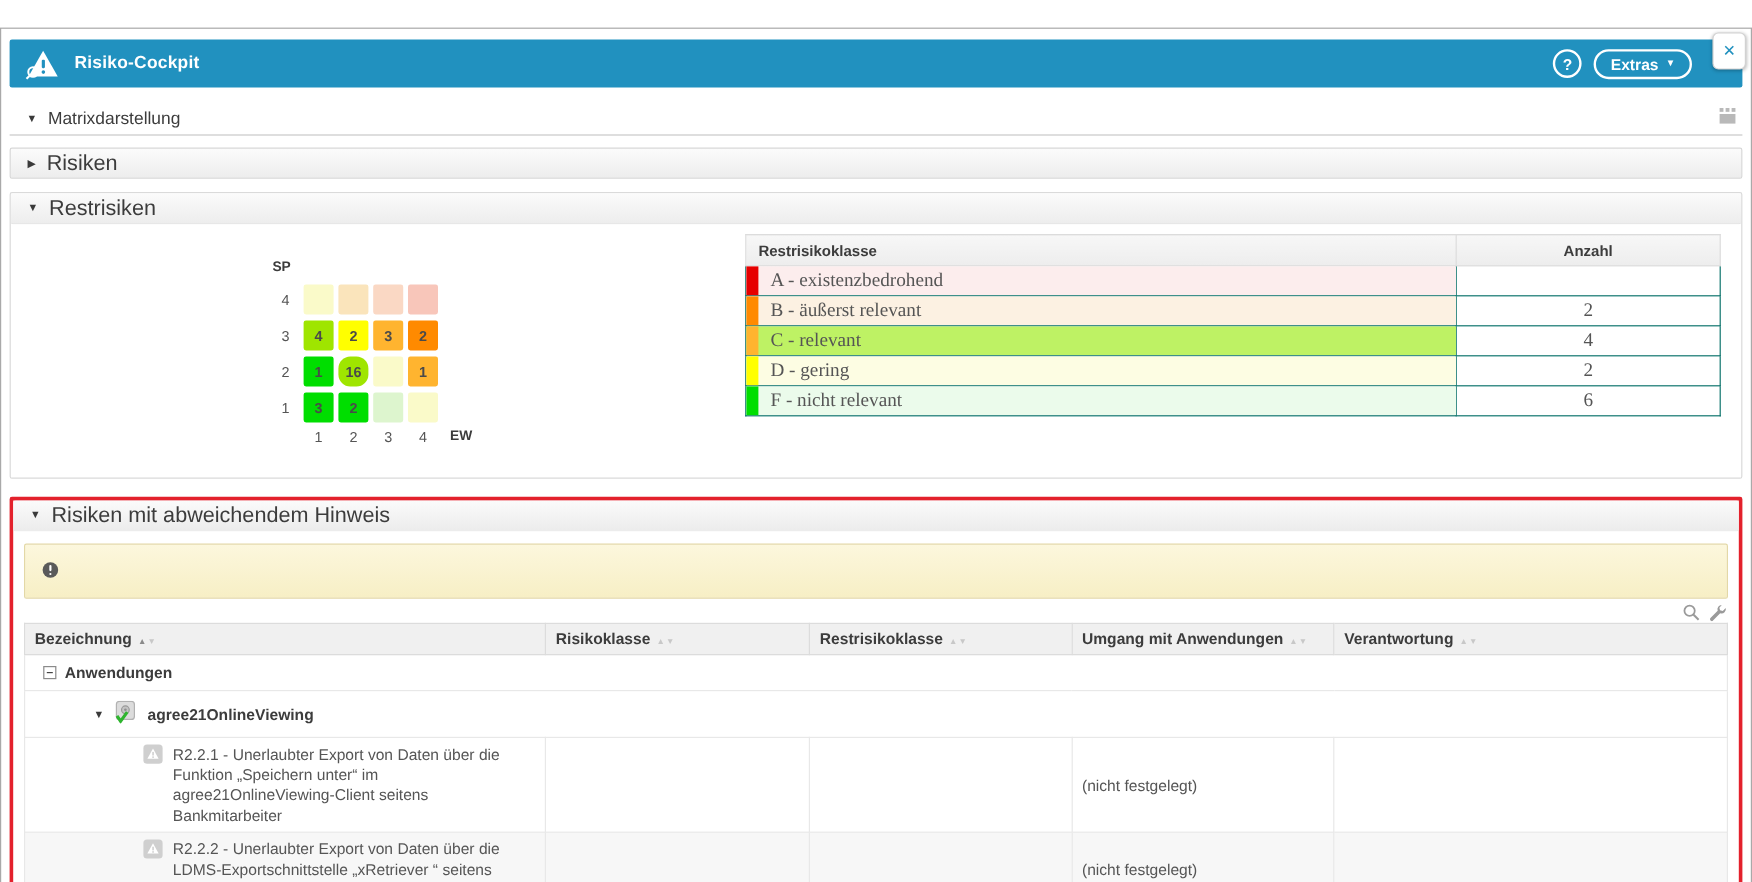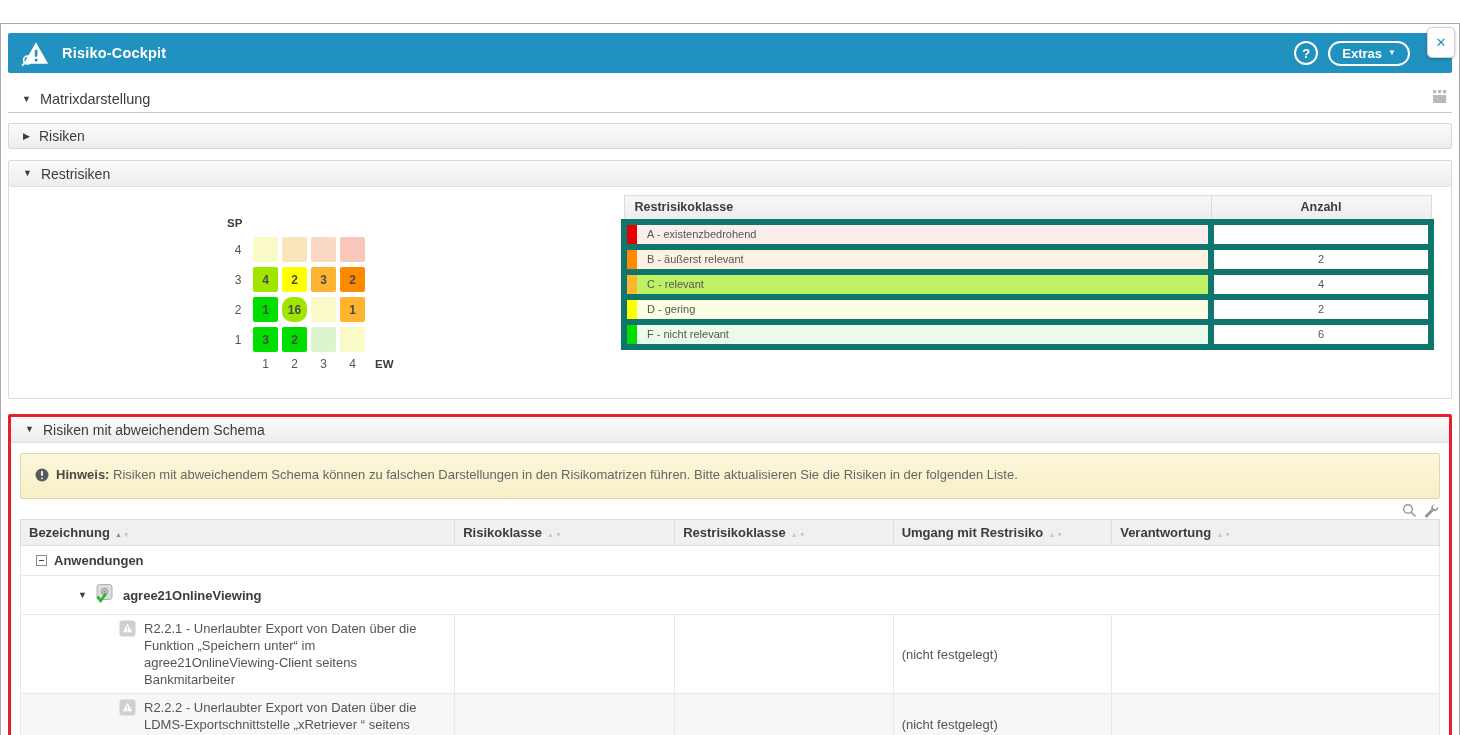--- a/index.html
+++ b/index.html
@@ -44,21 +44,21 @@
     padding:0 4px 0 14px;border-bottom:1px solid #c9c9c9;position:relative;cursor:pointer;
   }
   .matrix-head .label{font-size:14.5px;color:#3c3c3c;}
   .grid-icon{position:absolute;right:2px;top:1px;cursor:pointer;}
   .caret{font-size:9px;color:#3a3a3a;line-height:1;}
   .bar{
     height:26px;display:flex;align-items:center;gap:9px;padding:0 10px 0 14px;
     background:linear-gradient(#fbfbfb,#ededed);border:1px solid #d7d7d7;border-radius:2px;
     cursor:pointer;
   }
-  .bar .label{font-size:14px;color:#3c3c3c;}
+  .bar .label{font-size:18px;color:#3c3c3c;}
   .panel-risiken{margin:10px 0 0 0;}
   .panel-rest{margin:11px 0 0 0;border:1px solid #dadada;border-radius:2px;}
   .panel-rest .bar{border:none;border-bottom:1px solid #e0e0e0;}
   .rest-body{display:flex;padding:8px 17px 22px 0;}
   .matrix-col{flex:0 0 612px;padding:22px 0 0 218px;}
   .table-col{flex:1;}
 
   
   .m-sp{font-weight:bold;font-size:11.5px;color:#3c3c3c;margin:0 0 8px 0;}
   .m-row{display:flex;align-items:center;margin-bottom:5px;}
@@ -71,21 +71,21 @@
   .m-xlab{width:25px;margin-left:4px;text-align:center;font-size:12px;color:#555;}
   .m-ew{font-weight:bold;font-size:11.5px;color:#3c3c3c;margin-left:10px;}
 
   
   .resttable{width:100%;border-collapse:collapse;border:1px solid #dcdcdc;}
   .resttable th{
     background:linear-gradient(#f7f7f7,#ededed);border:1px solid #dcdcdc;
     font-size:12.5px;color:#3c3c3c;text-align:left;height:26px;padding:0 10px;
   }
   .resttable th.count-h{text-align:center;width:220px;}
-  .resttable td{border:6px solid #0f766e;height:25px;font-size:11px;color:#555;}
+  .resttable td{border:1px solid #0f766e;height:25px;font-size:16px;color:#555;font-family:Liberation Serif, serif;}
   .resttable td.cls{position:relative;padding:0 10px 0 20px;}
   .resttable td.cls .strip{position:absolute;left:0;top:0;bottom:0;width:10px;}
   .resttable td.count{text-align:center;background:#fff;}
 
   
   .panel-abw{margin:15px 0 0 0;border:3px solid #e3212c;border-radius:2px;background:#fff;}
   .panel-abw .bar{border:none;border-bottom:1px solid #e0e0e0;background:linear-gradient(#fbfbfb,#ececec);}
   .hint{
     margin:10px 9px 0 9px;background:linear-gradient(#fcf7dd,#f7efc5);
     border:1px solid #e3d8a6;border-radius:2px;padding:13px 14px;
@@ -242,32 +242,31 @@
                 </tr>
               </tbody>
           </table>
         </div>
       </div>
     </div>
 
     <div class="panel-abw">
       <div class="bar">
         <span class="caret">▼</span>
-        <span class="label">Risiken mit abweichendem Schema</span>
+        <span class="label">Risiken mit abweichendem Hinweis</span>
       </div>
 
       <div class="hint">
         <span class="h-icon">
           <svg width="14" height="14" viewBox="0 0 14 14">
             <circle cx="7" cy="7" r="6.5" fill="#5a5a5a"></circle>
             <rect x="6.1" y="2.8" width="1.8" height="5.2" rx="0.9" fill="#fff"></rect>
             <rect x="6.1" y="9.4" width="1.8" height="1.8" rx="0.9" fill="#fff"></rect>
           </svg>
         </span>
-        <span><b>Hinweis:</b> <span>Risiken mit abweichendem Schema können zu falschen Darstellungen in den Risikomatrizen führen. Bitte aktualisieren Sie die Risiken in der folgenden Liste.</span></span>
       </div>
 
       <div class="toolbar">
         <span class="tool">
           <svg width="15" height="15" viewBox="0 0 15 15">
             <circle cx="6" cy="6" r="4.3" fill="none" stroke="#9a9a9a" stroke-width="1.5"></circle>
             <line x1="9.3" y1="9.3" x2="13.5" y2="13.5" stroke="#9a9a9a" stroke-width="1.7"></line>
           </svg>
         </span>
         <span class="tool">
@@ -283,21 +282,21 @@
             <col style="width:15.5%">
             <col style="width:15.4%">
             <col style="width:15.4%">
             <col style="width:23.1%">
         </colgroup>
         <thead>
             <tr id="risktable-head">
               <th><span>Bezeichnung</span><span class="sort"><span class="up">▲</span><span class="dn">▼</span></span></th>
               <th><span>Risikoklasse</span><span class="sort inactive"><span class="up">▲</span><span class="dn">▼</span></span></th>
               <th><span>Restrisikoklasse</span><span class="sort inactive"><span class="up">▲</span><span class="dn">▼</span></span></th>
-              <th><span>Umgang mit Restrisiko</span><span class="sort inactive"><span class="up">▲</span><span class="dn">▼</span></span></th>
+              <th><span>Umgang mit Anwendungen</span><span class="sort inactive"><span class="up">▲</span><span class="dn">▼</span></span></th>
               <th><span>Verantwortung</span><span class="sort inactive"><span class="up">▲</span><span class="dn">▼</span></span></th>
             </tr>
           </thead>
         <tbody id="risktable-body">
             <tr class="group">
               <td colspan="5">
                 <span class="group-cell">
                   <span class="collapse-box"></span>
                   <span>Anwendungen</span>
                 </span>

